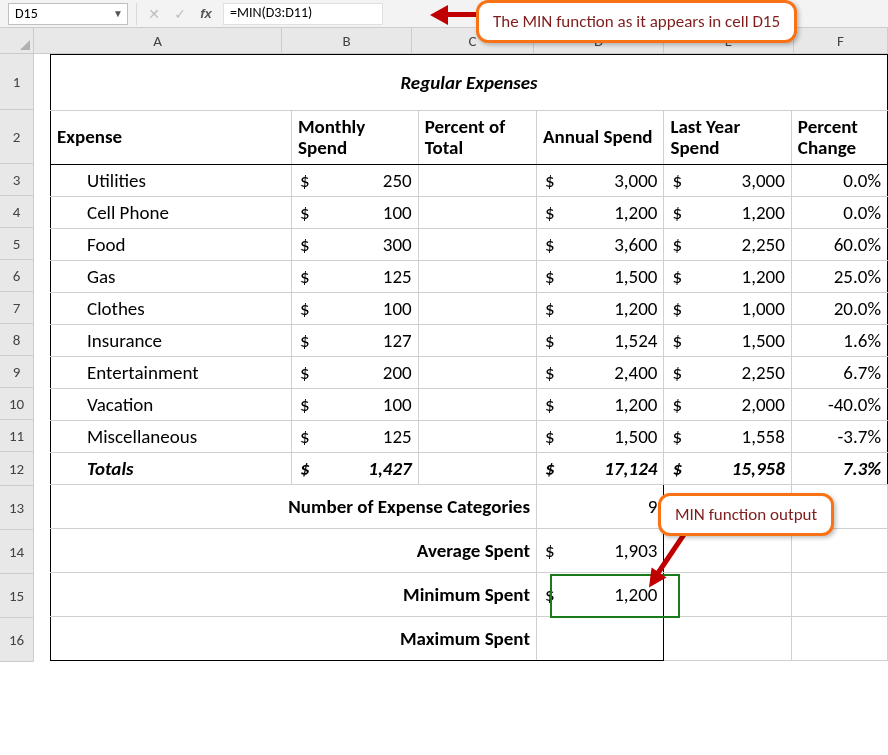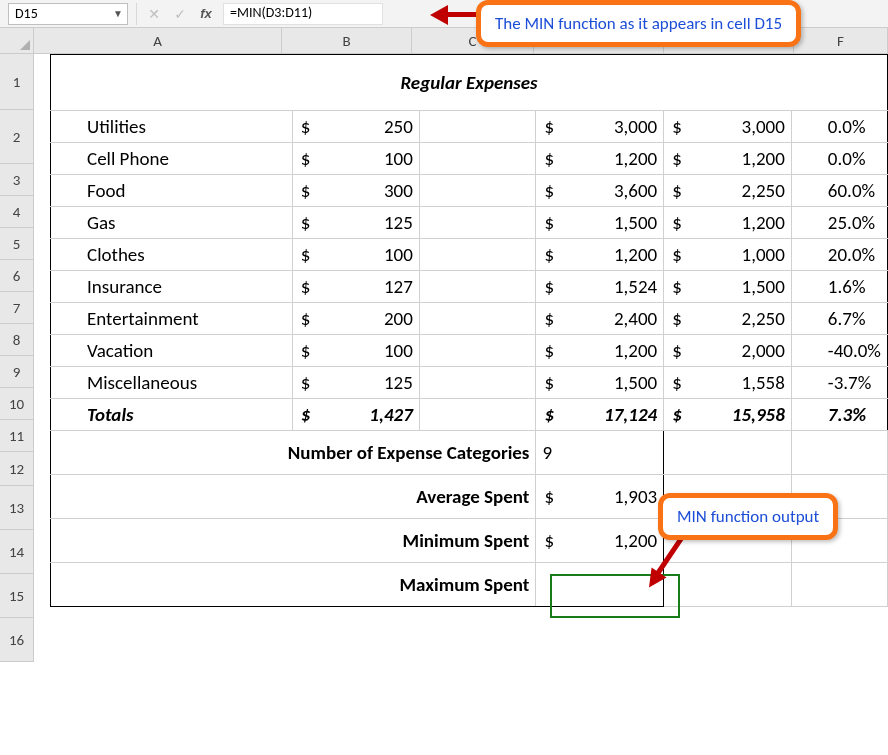--- a/index.html
+++ b/index.html
@@ -129,39 +129,39 @@
     text-align: center;
     font-size: 28px;
     font-style: italic;
     font-weight: 700;
   }
   
   .hdr { font-weight: 700; font-size: 19px; line-height: 1.1; }
   
   .cur { position: relative; text-align: right; }
   .cur .dol { position: absolute; left: 8px; }
-  .pct { text-align: left; }
+  .pct { text-align: right; }
   
   .totals td { font-weight: 700; font-style: italic; border-top: 1.5px solid #000; border-bottom: 1.5px solid #000; }
   
   .sum-label { text-align: right; font-weight: 700; font-size: 19px; }
   
   .bTop { border-top: 1.5px solid #000 !important; }
   .bBot { border-bottom: 1.5px solid #000 !important; }
   .bLft { border-left: 1.5px solid #000 !important; }
   .bRgt { border-right: 1.5px solid #000 !important; }
   
   .callout {
     position: absolute;
     background: #fff;
-    border: 5px solid #f97316;
+    border: 3px solid #f97316;
     border-radius: 12px;
     padding: 8px 14px;
     font-size: 17px;
-    color: #1d4ed8;
+    color: #7f1d1d;
     box-shadow: 2px 2px 4px rgba(0,0,0,0.25);
     z-index: 20;
   }
   
   .arrow {
     position: absolute;
     z-index: 19;
   }
   .arrow-line {
     position:absolute;
@@ -239,20 +239,28 @@
   </div>
 
   <div class="grid">
     <table class="cells">
 
       <tbody>
           <tr class="r1">
         <td colspan="6" class="title bTop bLft bRgt">Regular Expenses</td>
       </tr>
 
+      <tr class="rH">
+        <td class="cA hdr bLft bTop bBot">Expense</td>
+        <td class="cB hdr bTop bBot">Monthly Spend</td>
+        <td class="cC hdr bTop bBot">Percent of Total</td>
+        <td class="cD hdr bTop bBot">Annual Spend</td>
+        <td class="cE hdr bTop bBot">Last Year Spend</td>
+        <td class="cF hdr bTop bBot bRgt">Percent Change</td>
+      </tr>
 
       </tbody>
         <tbody id="data-rows">
           <tr class="rn">
             <td class="cA bLft">Utilities</td>
             <td class="cB cur"><span class="dol">$</span><span>250</span></td>
             <td class="cC"></td>
             <td class="cD cur"><span class="dol">$</span><span>3,000</span></td>
             <td class="cE cur"><span class="dol">$</span><span>3,000</span></td>
             <td class="cF pct bRgt">0.0%</td>

